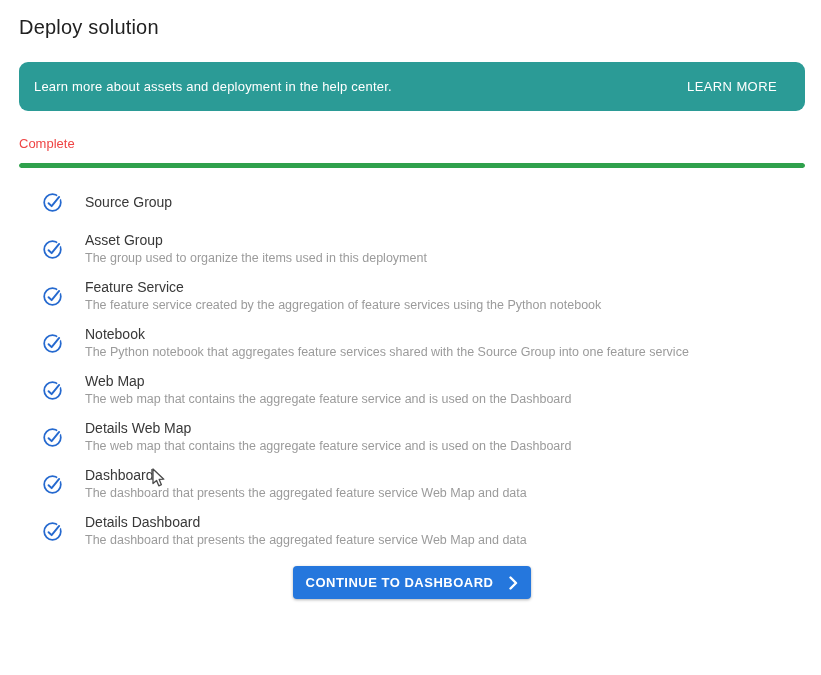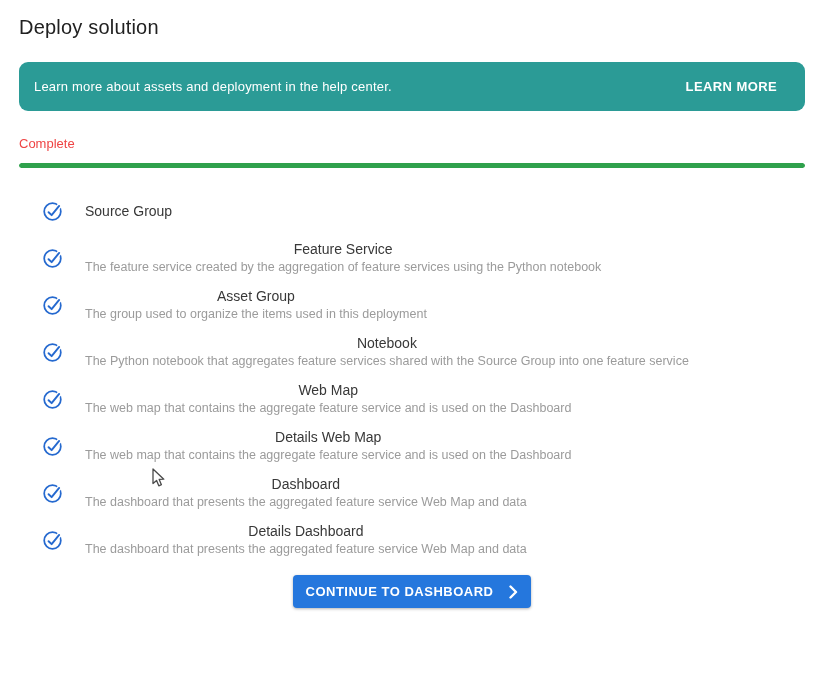--- a/index.html
+++ b/index.html
@@ -21,28 +21,28 @@
   .page-title{
     font-size:20px;font-weight:500;color:#212121;letter-spacing:.2px;
   }
   .banner{
     margin-top:23px;height:49px;background:var(--banner-teal);
     border-radius:9px;display:flex;align-items:center;
     padding:0 28px 0 15px;width:786px;
   }
   .banner-message{color:#ffffff;font-size:13px;letter-spacing:.2px;}
   .banner-action{
-    margin-left:auto;color:#ffffff;font-size:13px;font-weight:700;
+    margin-left:auto;color:#ffffff;font-size:13px;font-weight:400;
     letter-spacing:.4px;background:none;border:none;cursor:pointer;
     font-family:"Liberation Sans", sans-serif;
   }
   .progress-label{margin-top:25px;font-size:13px;color:#ef4444;}
   .progress-track{margin-top:12px;width:786px;height:5px;border-radius:3px;background:#e8f3ea;overflow:hidden;}
   .progress-fill{height:100%;background:var(--progress-green);border-radius:3px;}
-  .item-list{margin-top:25px;list-style:none;text-align:center;}
+  .item-list{margin-top:16px;list-style:none;}
   .item{
     display:flex;align-items:center;margin-bottom:11px;min-height:36px;
   }
   .item-icon{
     width:21px;height:21px;margin-left:23px;flex:0 0 auto;display:block;
   }
   .item-text{margin-left:22px;}
   .item-title{font-size:14px;color:#383838;line-height:18px;}
   .item-desc{font-size:12.5px;color:#9b9b9b;line-height:17px;margin-top:1px;}
   .footer{width:786px;text-align:center;margin-top:17px;}
@@ -85,34 +85,34 @@
       </div>
     </li>
 
     <li class="item">
       <svg class="item-icon" viewBox="0 0 24 24" aria-hidden="true">
         <circle cx="12" cy="12" r="9.5" fill="none" stroke="#2569cf" stroke-width="2"></circle>
         <path d="M7.5 12.8 L11 16.2 L19.6 5.6" fill="none" stroke="#ffffff" stroke-width="5.5" stroke-linecap="round"></path>
         <path d="M7.5 12.8 L11 16.2 L19.6 5.6" fill="none" stroke="#2569cf" stroke-width="2.2" stroke-linecap="round" stroke-linejoin="round"></path>
       </svg>
       <div class="item-text">
-        <div class="item-title">Feature Service</div>
-        <div class="item-desc">The feature service created by the aggregation of feature services using the Python notebook</div>
+        <div class="item-title">Asset Group</div>
+        <div class="item-desc">The group used to organize the items used in this deployment</div>
       </div>
     </li>
 
     <li class="item">
       <svg class="item-icon" viewBox="0 0 24 24" aria-hidden="true">
         <circle cx="12" cy="12" r="9.5" fill="none" stroke="#2569cf" stroke-width="2"></circle>
         <path d="M7.5 12.8 L11 16.2 L19.6 5.6" fill="none" stroke="#ffffff" stroke-width="5.5" stroke-linecap="round"></path>
         <path d="M7.5 12.8 L11 16.2 L19.6 5.6" fill="none" stroke="#2569cf" stroke-width="2.2" stroke-linecap="round" stroke-linejoin="round"></path>
       </svg>
       <div class="item-text">
-        <div class="item-title">Asset Group</div>
-        <div class="item-desc">The group used to organize the items used in this deployment</div>
+        <div class="item-title">Feature Service</div>
+        <div class="item-desc">The feature service created by the aggregation of feature services using the Python notebook</div>
       </div>
     </li>
 
     <li class="item">
       <svg class="item-icon" viewBox="0 0 24 24" aria-hidden="true">
         <circle cx="12" cy="12" r="9.5" fill="none" stroke="#2569cf" stroke-width="2"></circle>
         <path d="M7.5 12.8 L11 16.2 L19.6 5.6" fill="none" stroke="#ffffff" stroke-width="5.5" stroke-linecap="round"></path>
         <path d="M7.5 12.8 L11 16.2 L19.6 5.6" fill="none" stroke="#2569cf" stroke-width="2.2" stroke-linecap="round" stroke-linejoin="round"></path>
       </svg>
       <div class="item-text">

